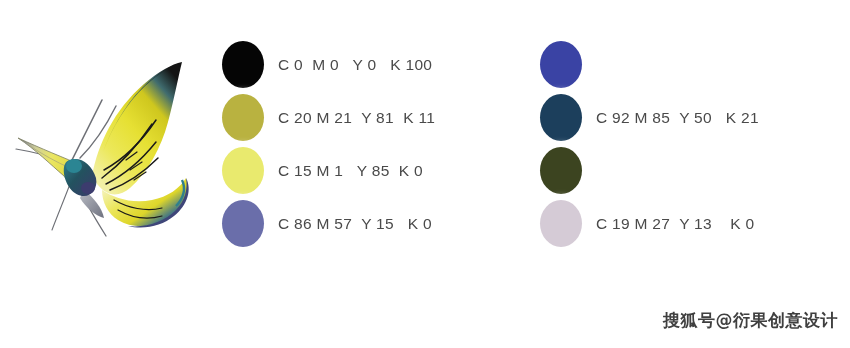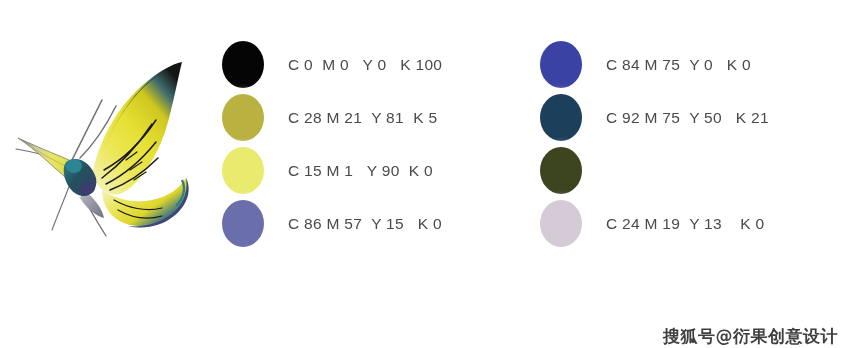--- a/index.html
+++ b/index.html
@@ -43,33 +43,33 @@
 
   .swatch-dot {
     width: 42px;
     height: 47px;
     border-radius: 50%;
     flex: 0 0 auto;
     box-shadow: 0 0 7px 3px rgba(255,255,255,0.85);
   }
 
   .swatch-label {
-    margin-left: 24px;
+    margin-left: 14px;
     font-size: 15.5px;
     color: #4a4a4a;
     white-space: pre;
     letter-spacing: 0.3px;
     line-height: 1;
   }
 
   
   #watermark {
     position: absolute;
     right: 12px;
-    bottom: 0;
+    bottom: 16px;
     font-size: 17px;
     font-weight: bold;
     color: #2f2f2f;
     letter-spacing: 0.5px;
     font-family: "DejaVu Sans", sans-serif;
     opacity: 0.92;
     white-space: nowrap;
   }
 </style>
 </head>
@@ -170,55 +170,54 @@
 
   <div class="palette-column" id="palette-column-left">
 
     <div class="swatch-row">
       <div class="swatch-dot" style="background:#050505"></div>
       <div class="swatch-label">C 0  M 0   Y 0   K 100</div>
     </div>
 
     <div class="swatch-row">
       <div class="swatch-dot" style="background:#b9b240"></div>
-      <div class="swatch-label">C 28 M 21  Y 81  K 5</div>
+      <div class="swatch-label">C 20 M 21  Y 81  K 11</div>
     </div>
 
     <div class="swatch-row">
       <div class="swatch-dot" style="background:#e9ea6e"></div>
-      <div class="swatch-label">C 15 M 1   Y 90  K 0</div>
+      <div class="swatch-label">C 15 M 1   Y 85  K 0</div>
     </div>
 
 
     <div class="swatch-row">
       <div class="swatch-dot" style="background:#6a6eaa"></div>
       <div class="swatch-label">C 86 M 57  Y 15   K 0</div>
     </div>
 
   </div>
 
   <div class="palette-column" id="palette-column-right">
 
     <div class="swatch-row">
       <div class="swatch-dot" style="background:#3a43a4"></div>
-      <div class="swatch-label">C 84 M 75  Y 0   K 0</div>
     </div>
 
 
     <div class="swatch-row">
       <div class="swatch-dot" style="background:#1c3f5c"></div>
-      <div class="swatch-label">C 92 M 75  Y 50   K 21</div>
+      <div class="swatch-label">C 92 M 85  Y 50   K 21</div>
     </div>
 
     <div class="swatch-row">
       <div class="swatch-dot" style="background:#3c4420"></div>
     </div>
 
     <div class="swatch-row">
       <div class="swatch-dot" style="background:#d5cbd6"></div>
-      <div class="swatch-label">C 24 M 19  Y 13    K 0</div>
+      <div class="swatch-label">C 19 M 27  Y 13    K 0</div>
     </div>
 
   </div>
 
   <div id="watermark">搜狐号@衍果创意设计</div>
 
 </div>
 
 </body></html>

